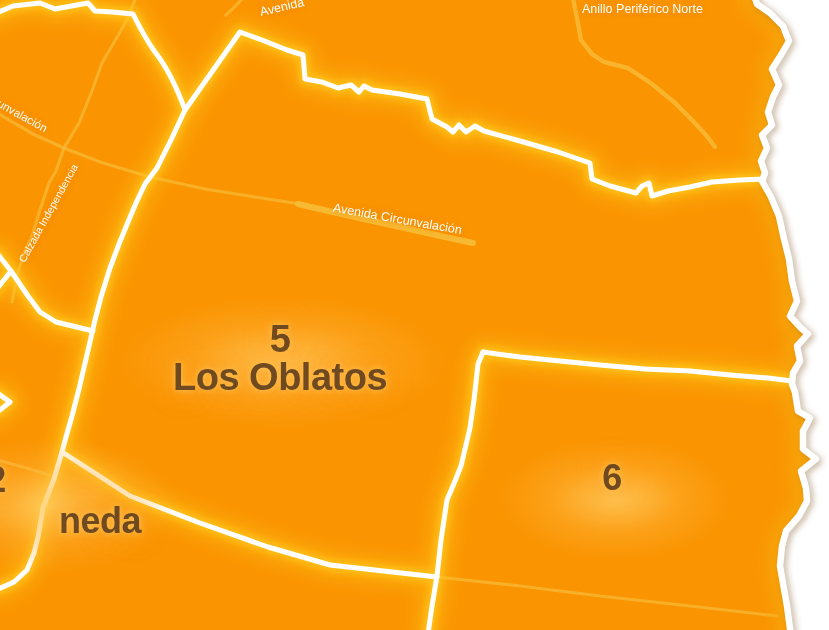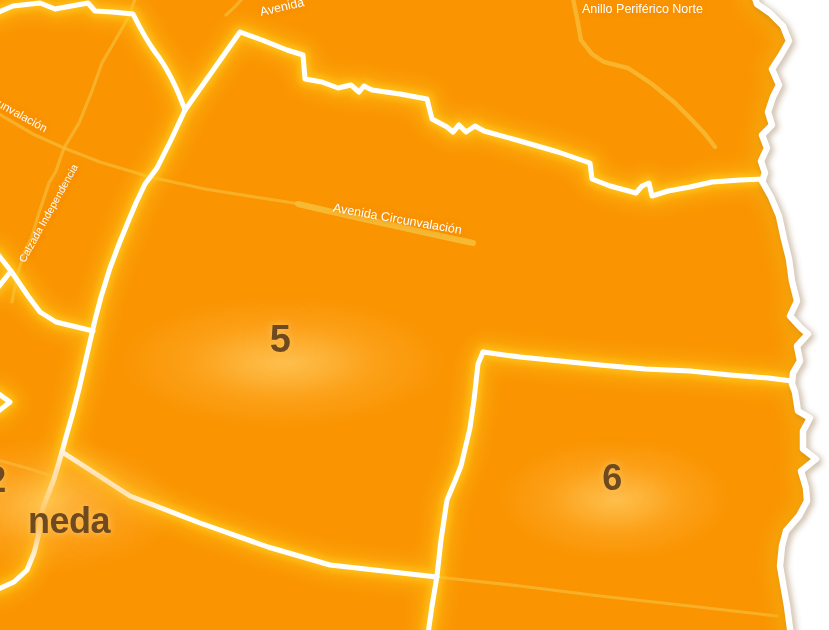--- a/index.html
+++ b/index.html
@@ -108,28 +108,29 @@
       <path class="bline" d="M -4,392 L 10,402 L -4,413"></path>
     </g>
   </svg>
 
   <div class="label-halo" style="left:118px;top:296px;width:330px;height:132px;"></div>
   <div class="label-halo" style="left:498px;top:438px;width:235px;height:122px;"></div>
   <div class="label-halo" style="left:-85px;top:438px;width:265px;height:135px;"></div>
 
   <div class="dlabel sz38" style="left:130px;top:320px;width:300px;">
     <div>5</div>
+    <div>Los Oblatos</div>
   </div>
 
   <div class="dlabel sz36" style="left:462px;top:460px;width:300px;">
     <div>6</div>
   </div>
 
   <div class="dlabel sz36" style="left:-104px;top:462px;width:200px;">2</div>
-  <div class="dlabel sz36" style="left:0px;top:503px;width:200px;text-align:left;margin-left:28px;">neda</div>
+  <div class="dlabel sz36" style="left:0px;top:503px;width:200px;text-align:center;">neda</div>
 
   <div class="rlabel" style="left:-96px;top:94px;width:180px;transform:rotate(29deg);font-size:11.5px;">Avenida Circunvalación</div>
 
   <div class="rlabel" style="left:305px;top:212px;width:185px;transform:rotate(10deg);">Avenida Circunvalación</div>
 
   <div class="rlabel" style="left:-27px;top:207px;width:150px;transform:rotate(-61deg);font-size:10.5px;">Calzada Independencia</div>
 
   <div class="rlabel" style="left:582px;top:2px;text-align:center;">Anillo Periférico Norte</div>
 
   <div class="rlabel" style="left:222px;top:0px;width:120px;transform:rotate(-13deg);">Avenida</div>

